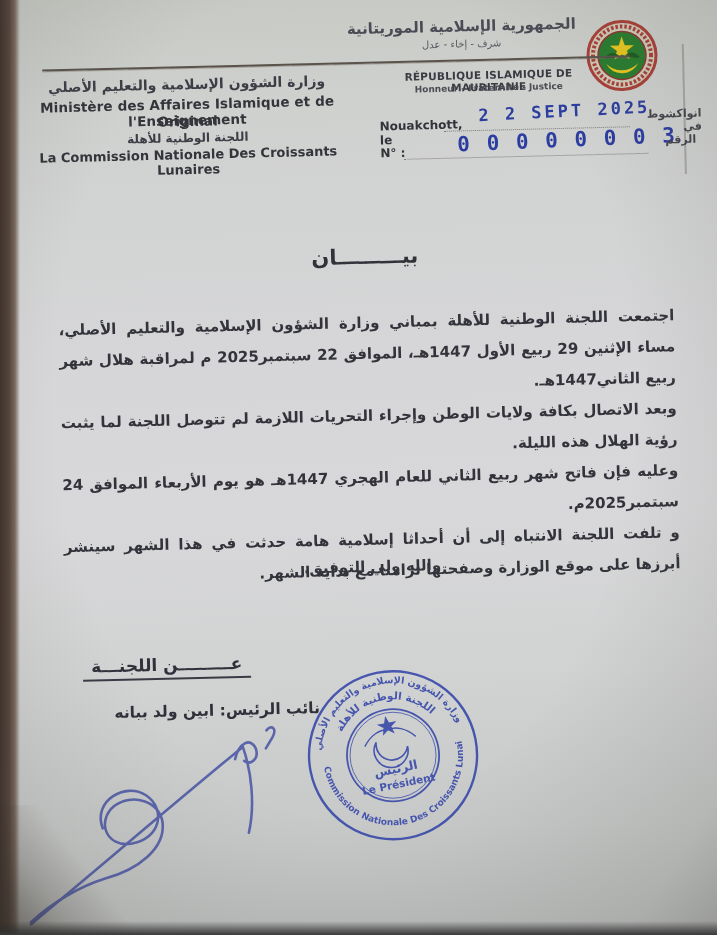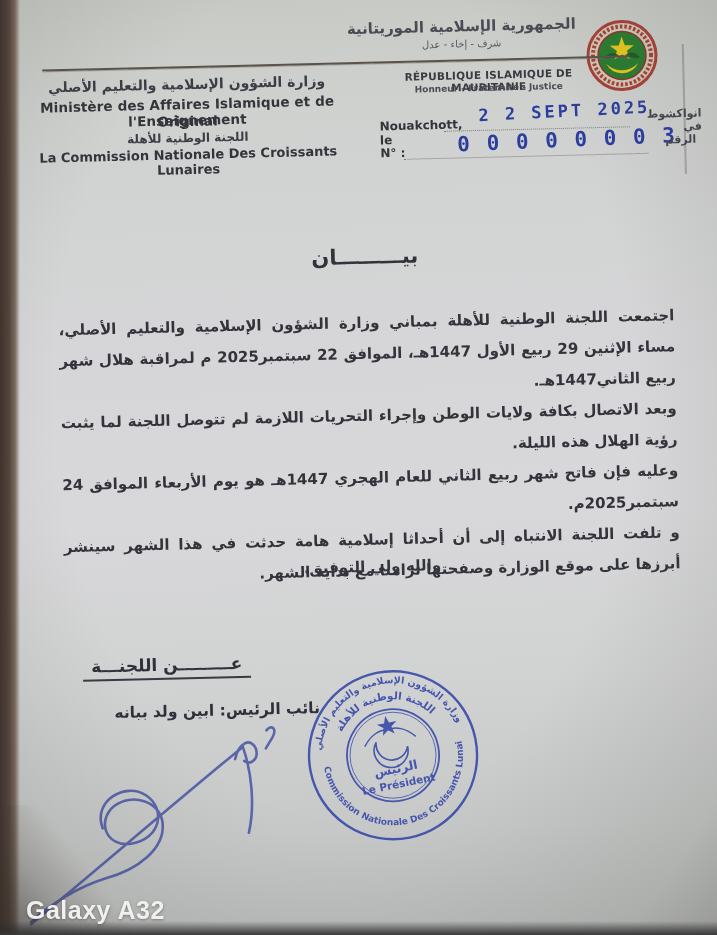--- a/index.html
+++ b/index.html
@@ -164,14 +164,13 @@
         <path d="M 230,44 C 238,68 241,102 234,130"></path>
         <path d="M 222,56 C 226,40 238,34 243,46 C 246,56 238,63 231,58"></path>
         <path d="M 254,28 C 259,22 265,26 260,35 L 253,46"></path>
       </g>
     </svg>
   </div>
 
   <div class="vignette"></div>
   <div class="corner-shadow-bl"></div>
   <div class="bottom-strip"></div>
-  <div class="watermark">Galaxy A32</div>
 </div>
 
 </body></html>

